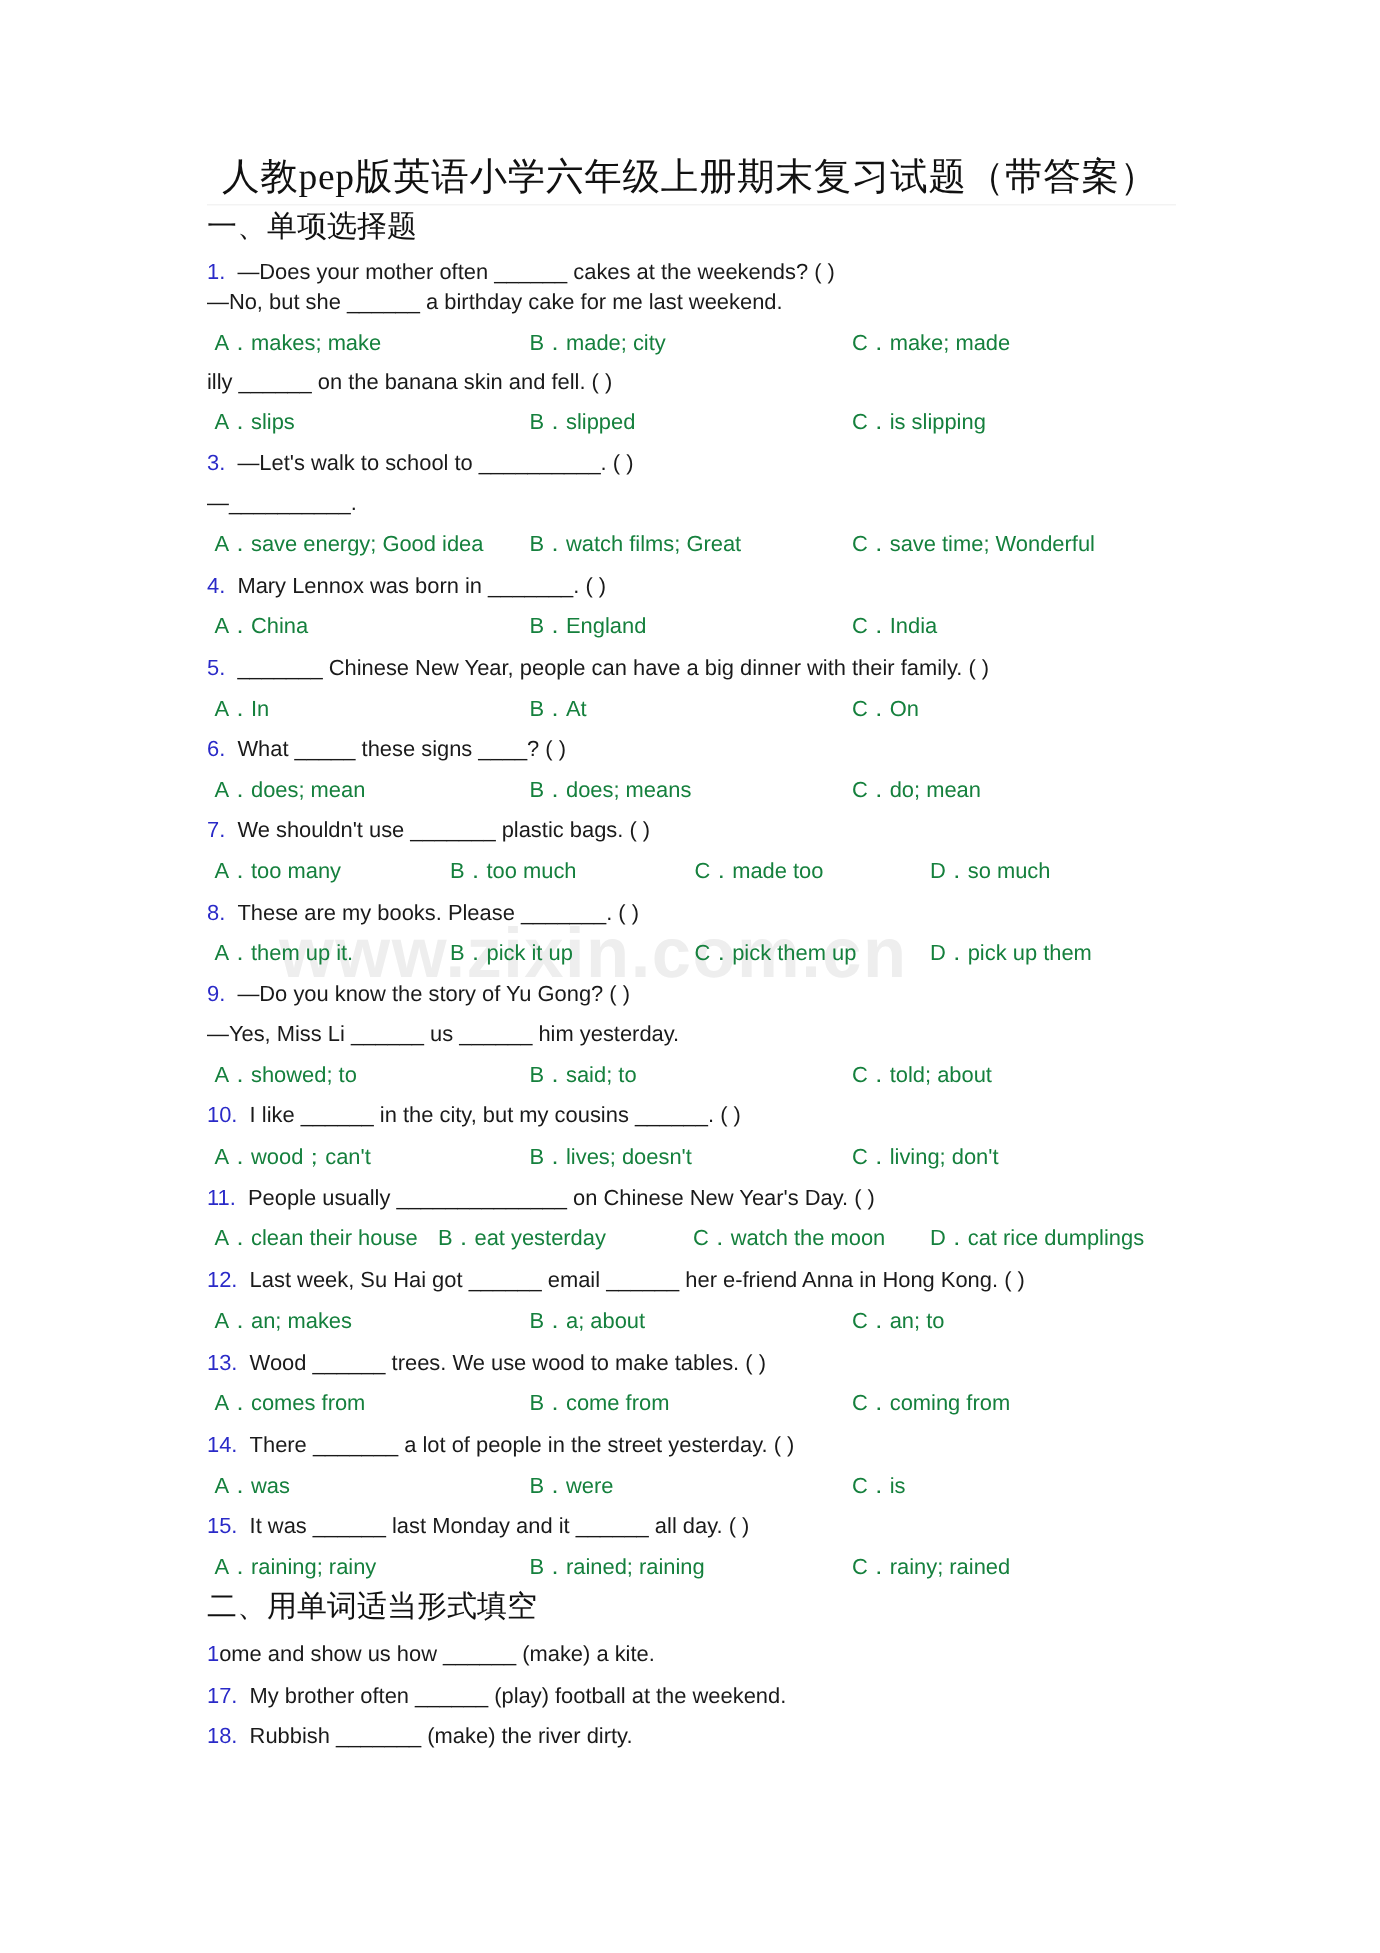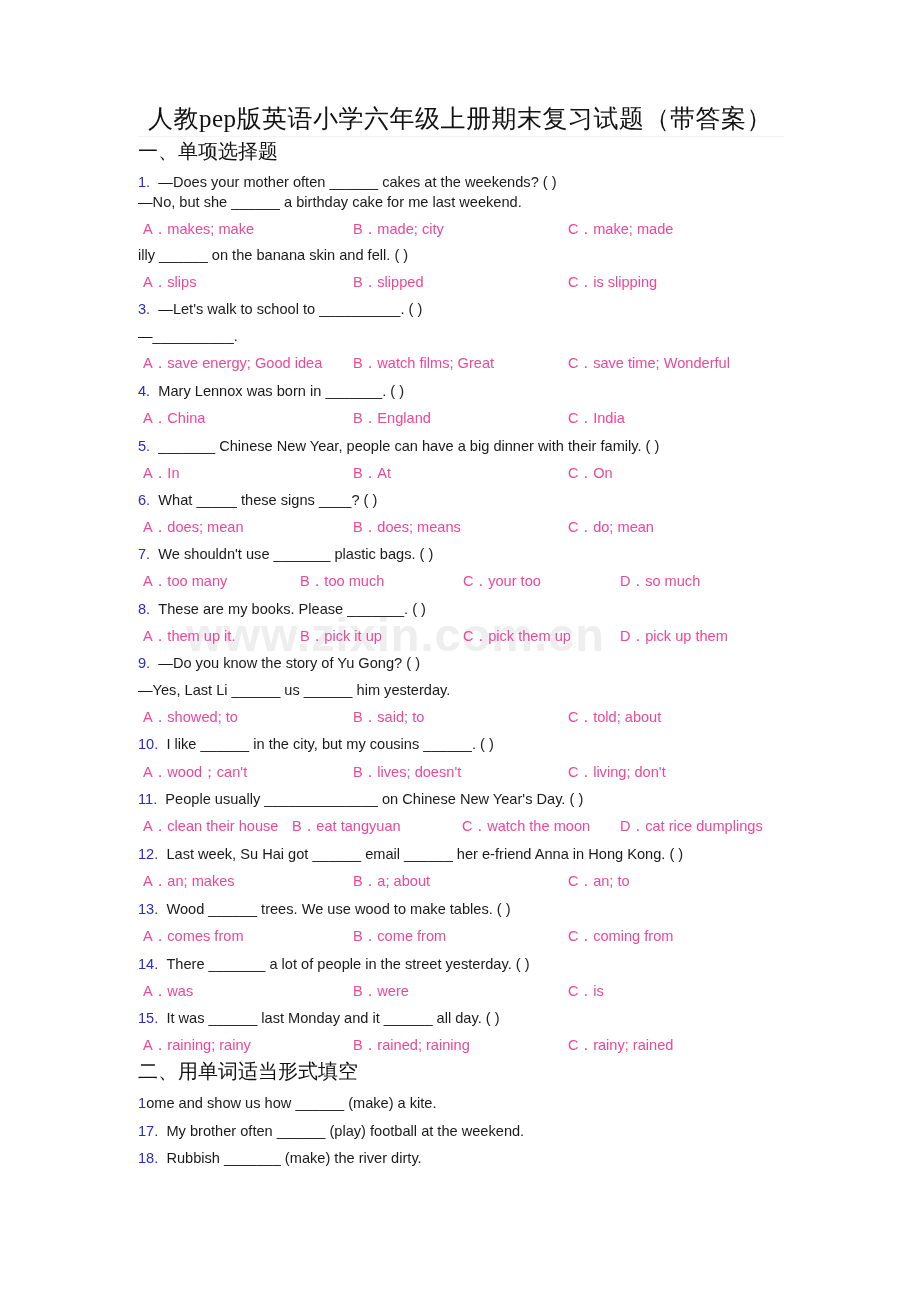--- a/index.html
+++ b/index.html
@@ -107,21 +107,21 @@
     position: absolute;
     left: 0;
     width: 920px;
     height: 20px;
     font-size: 14.6px;
     line-height: 20px;
   }
   .opt {
     position: absolute;
     white-space: nowrap;
-    color: #ec4899;
+    color: #15803d;
     text-align: right;
   }
 </style>
 </head>
 <body>
 
 <div class="page">
 
   <div class="watermark">www.zixin.com.cn</div>
 
@@ -174,51 +174,51 @@
     <div class="opts" style="top:517px">
       <div class="opt" style="left:143px">A．does; mean</div>
       <div class="opt" style="left:353px">B．does; means</div>
       <div class="opt" style="left:568px">C．do; mean</div>
     </div>
 
     <div class="line qline" style="top:544px"><span class="qnum">7.</span>&nbsp;&nbsp;<span>We shouldn't use _______ plastic bags. (   )</span></div>
     <div class="opts" style="top:571px">
       <div class="opt" style="left:143px">A．too many</div>
       <div class="opt" style="left:300px">B．too much</div>
-      <div class="opt" style="left:463px">C．your too</div>
+      <div class="opt" style="left:463px">C．made too</div>
       <div class="opt" style="left:620px">D．so much</div>
     </div>
 
     <div class="line qline" style="top:599px"><span class="qnum">8.</span>&nbsp;&nbsp;<span>These are my books. Please _______. (   )</span></div>
     <div class="opts" style="top:626px">
       <div class="opt" style="left:143px">A．them up it.</div>
       <div class="opt" style="left:300px">B．pick it up</div>
       <div class="opt" style="left:463px">C．pick them up</div>
       <div class="opt" style="left:620px">D．pick up them</div>
     </div>
 
     <div class="line qline" style="top:653px"><span class="qnum">9.</span>&nbsp;&nbsp;<span>—Do you know the story of Yu Gong? (   )</span></div>
-    <div class="line contline" style="top:680px">—Yes, Last Li ______ us ______ him yesterday.</div>
+    <div class="line contline" style="top:680px">—Yes, Miss Li ______ us ______ him yesterday.</div>
     <div class="opts" style="top:707px">
       <div class="opt" style="left:143px">A．showed; to</div>
       <div class="opt" style="left:353px">B．said; to</div>
       <div class="opt" style="left:568px">C．told; about</div>
     </div>
 
     <div class="line qline" style="top:734px"><span class="qnum">10.</span>&nbsp;&nbsp;<span>I like ______ in the city, but my cousins ______. (   )</span></div>
     <div class="opts" style="top:762px">
       <div class="opt" style="left:143px">A．wood；can't</div>
       <div class="opt" style="left:353px">B．lives; doesn't</div>
       <div class="opt" style="left:568px">C．living; don't</div>
     </div>
 
     <div class="line qline" style="top:789px"><span class="qnum">11.</span>&nbsp;&nbsp;<span>People usually ______________ on Chinese New Year's Day. (   )</span></div>
     <div class="opts" style="top:816px">
       <div class="opt" style="left:143px">A．clean their house</div>
-      <div class="opt" style="left:292px">B．eat tangyuan</div>
+      <div class="opt" style="left:292px">B．eat yesterday</div>
       <div class="opt" style="left:462px">C．watch the moon</div>
       <div class="opt" style="left:620px">D．cat rice dumplings</div>
     </div>
 
     <div class="line qline" style="top:844px"><span class="qnum">12.</span>&nbsp;&nbsp;<span>Last week, Su Hai got ______ email ______ her e-friend Anna in Hong Kong. (   )</span></div>
     <div class="opts" style="top:871px">
       <div class="opt" style="left:143px">A．an; makes</div>
       <div class="opt" style="left:353px">B．a; about</div>
       <div class="opt" style="left:568px">C．an; to</div>
     </div>

